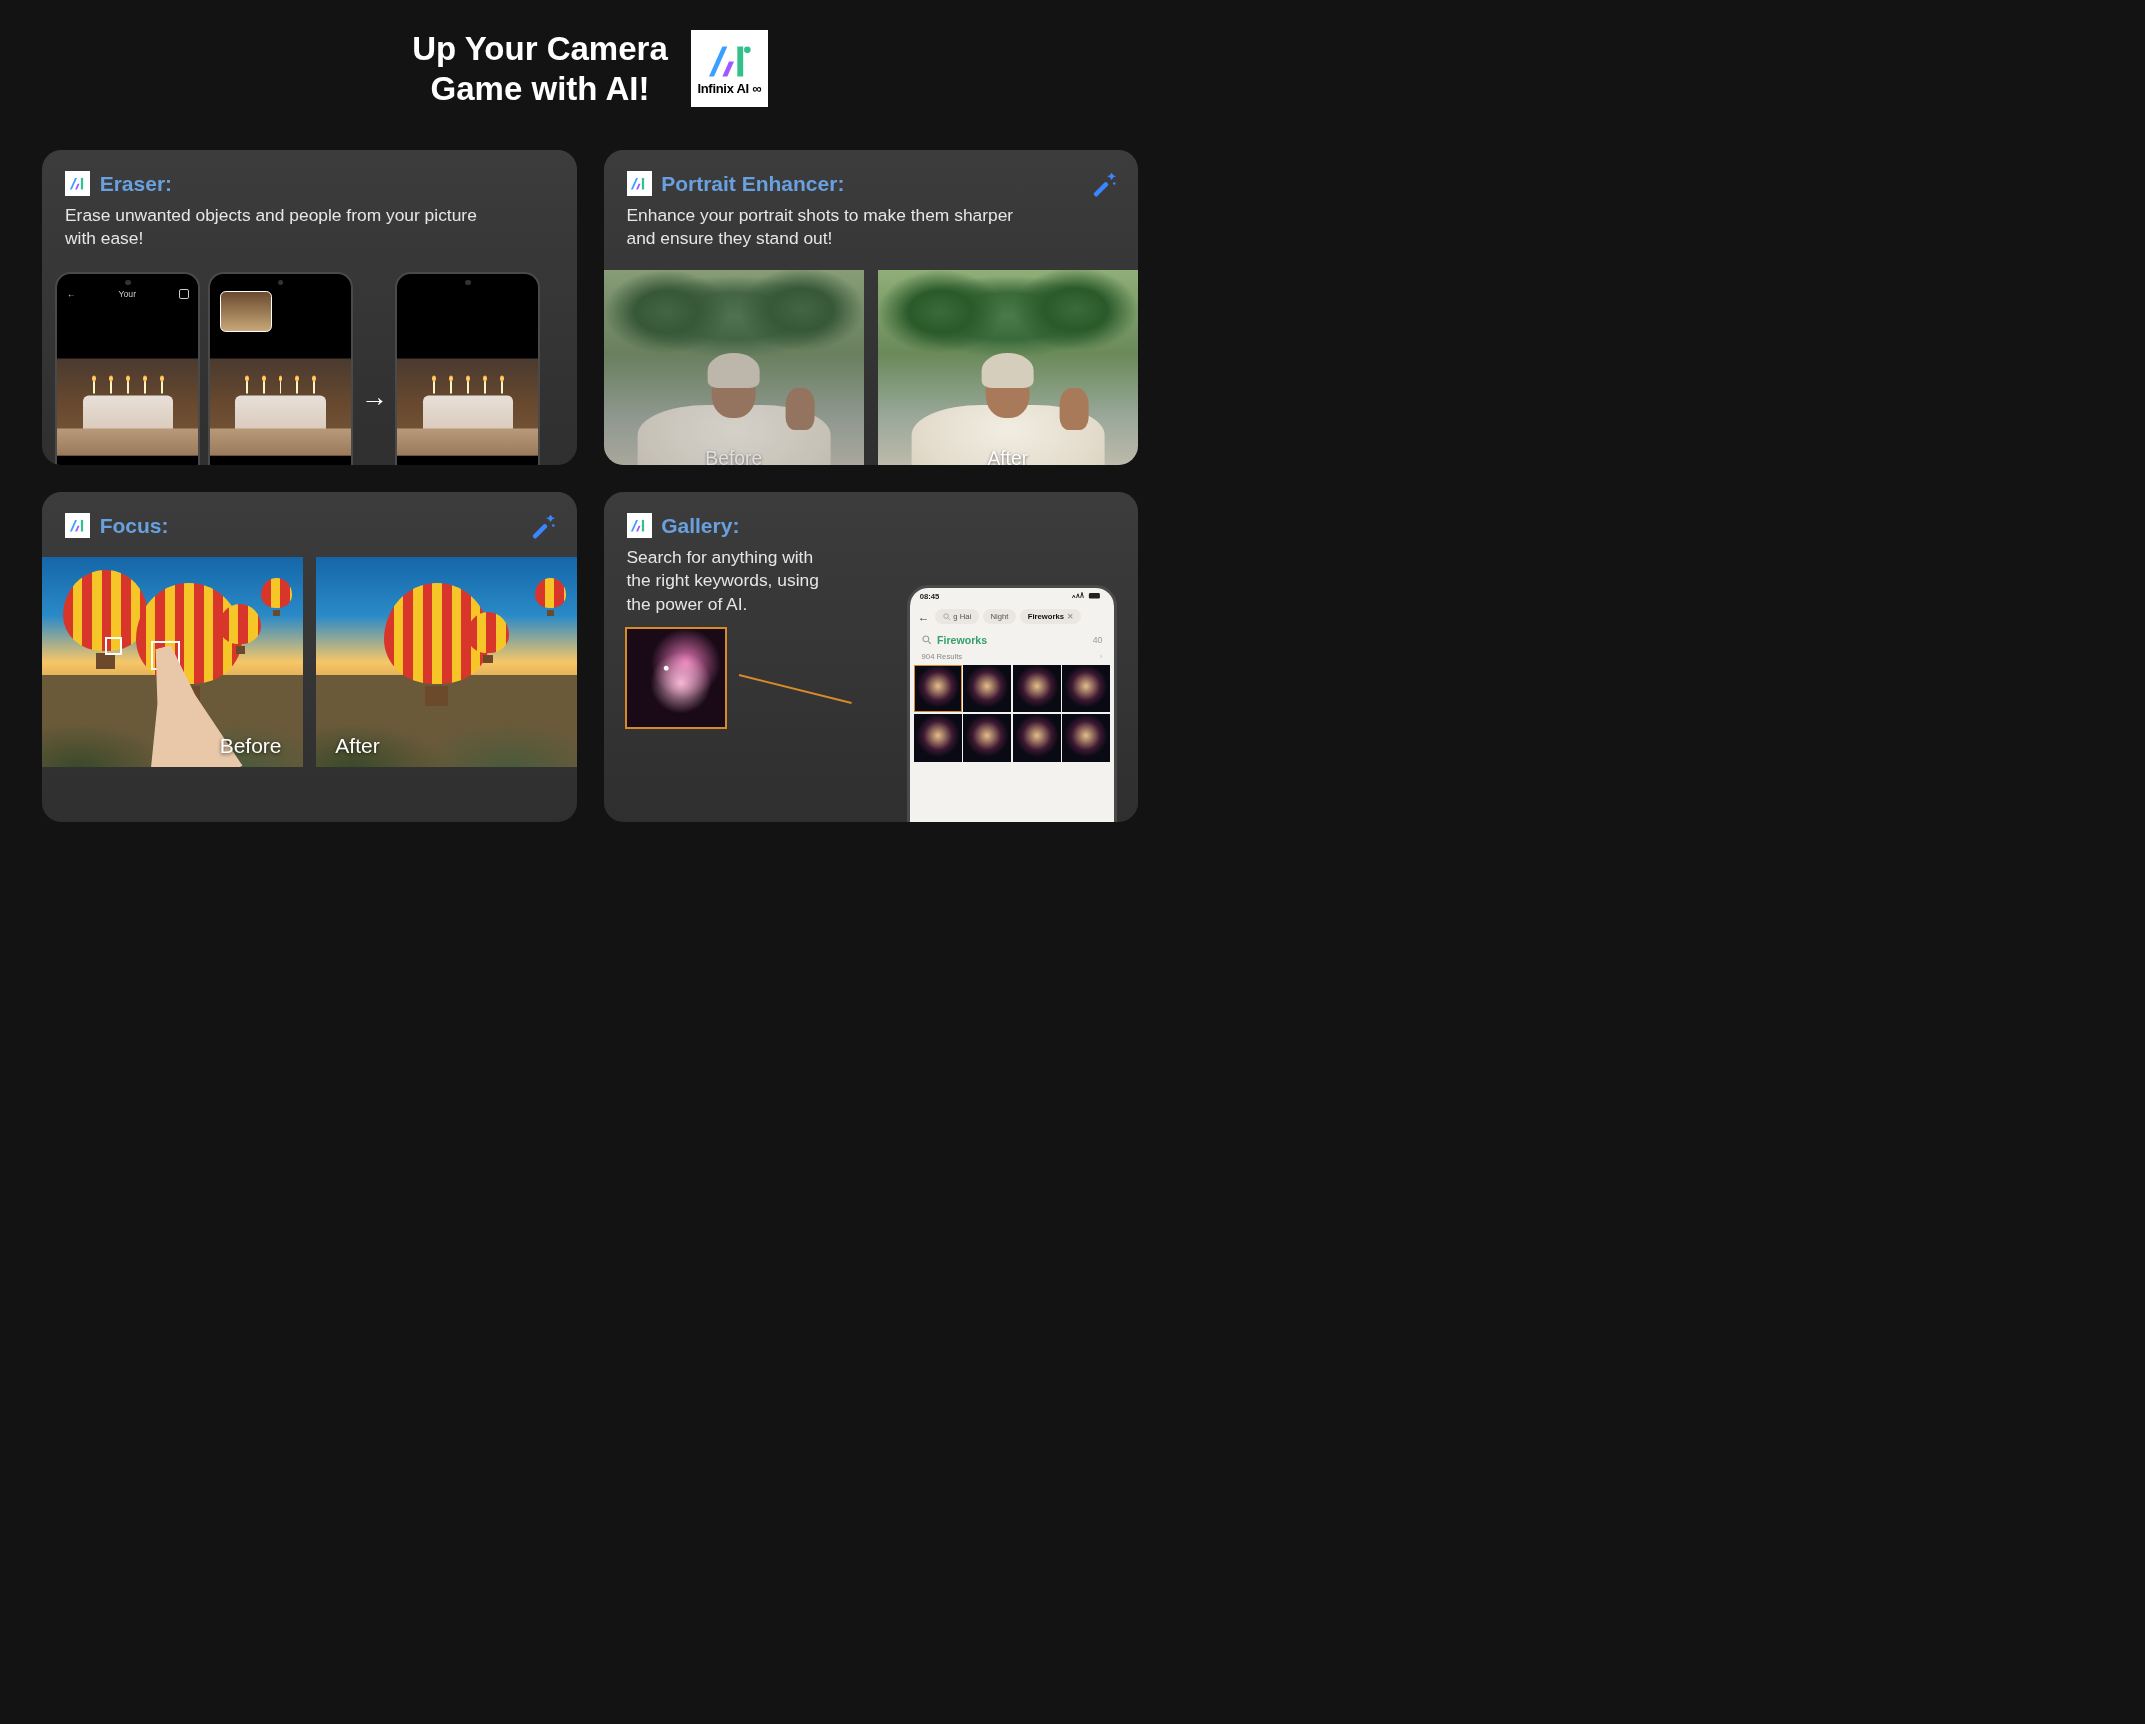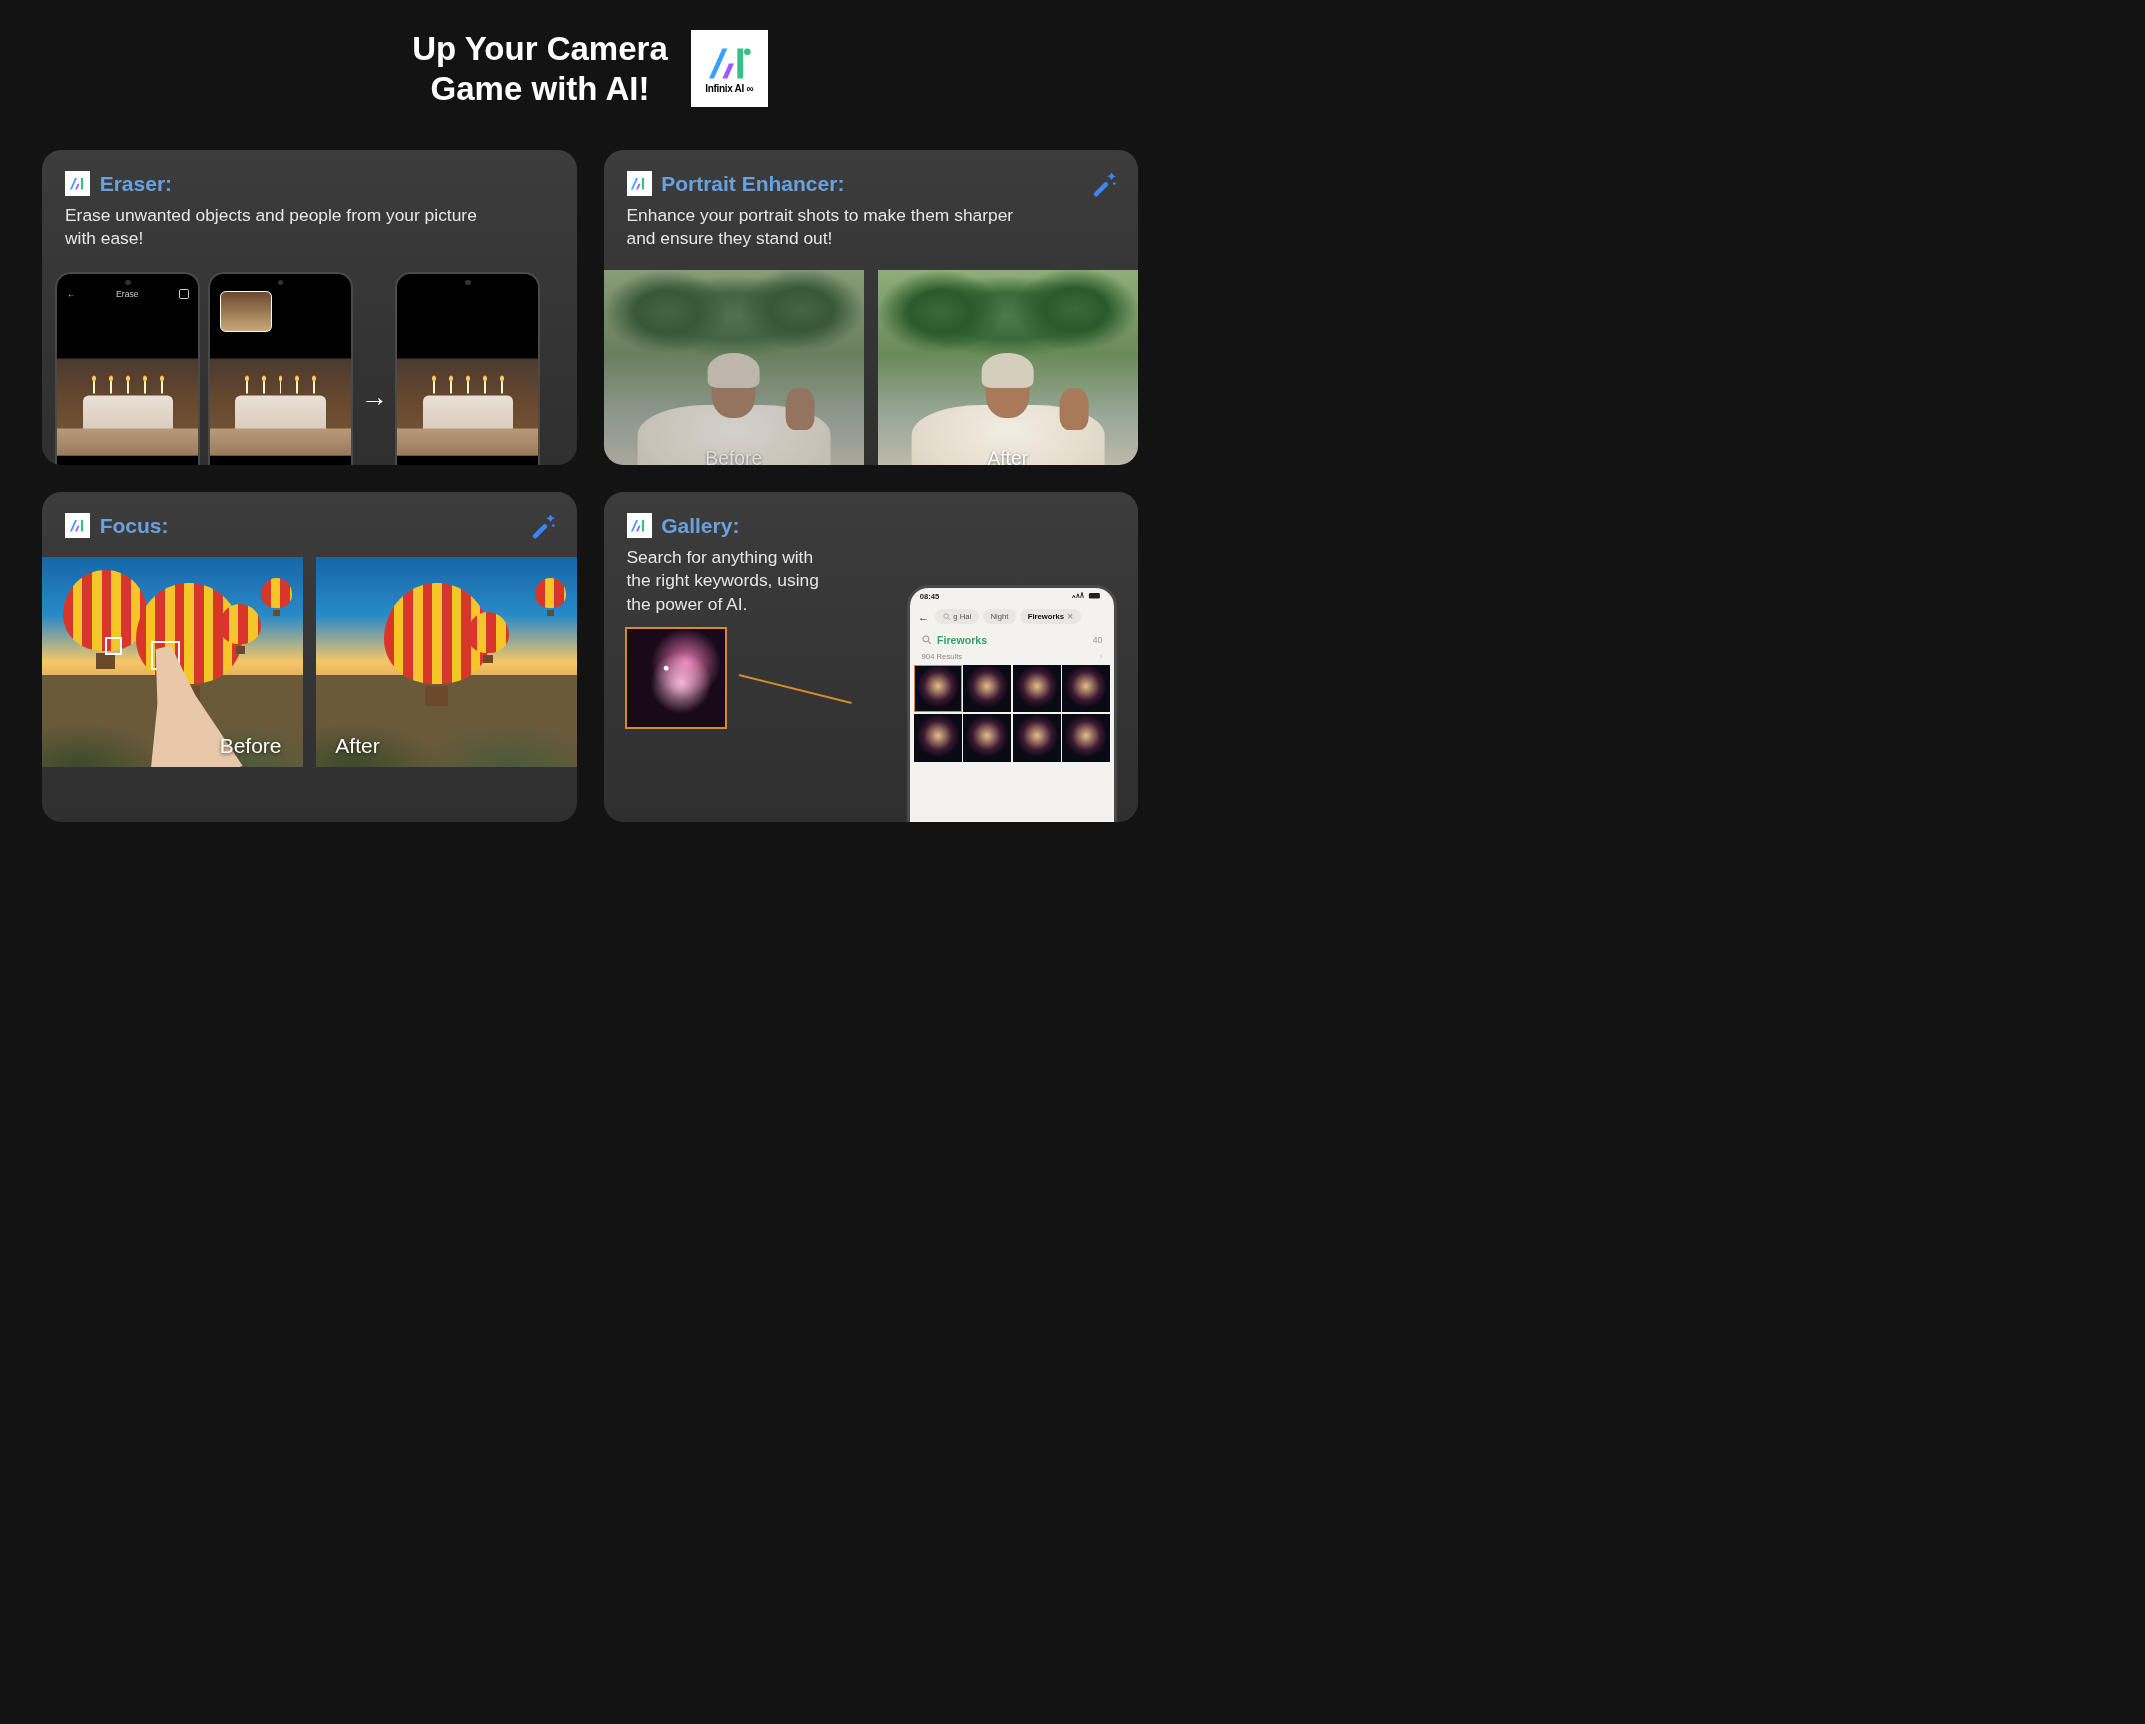--- a/index.html
+++ b/index.html
@@ -28,21 +28,21 @@
     color: #ffffff;
   }
   .ai-badge-lg {
     width: 77px; height: 77px;
     background: #ffffff;
     display: flex; flex-direction: column;
     align-items: center; justify-content: center;
     padding: 5.8px;
   }
   .ai-badge-lg svg { width: 50px; height: 39px; }
-  .ai-badge-lg .sub { font-size: 10px; color:#000; font-weight:600; letter-spacing: -0.3px;}
+  .ai-badge-lg .sub { font-size: 13px; color:#000; font-weight:600; letter-spacing: -0.3px;}
 
   .ai-badge-sm {
     width: 25px; height: 25px;
     background:#fff; display:inline-flex; align-items:center; justify-content:center;
     margin-right:9.7px; flex-shrink:0;
   }
   .ai-badge-sm svg { width:19.3px; height:15.4px; }
 
   
   .grid {
@@ -278,21 +278,21 @@
       <span class="card-title">Eraser:</span>
     </div>
     <div class="card-desc">Erase unwanted objects and people from your picture with ease!</div>
 
     <div class="eraser-row">
 
       <div class="phone">
         <div class="phone-notch"></div>
         <div class="phone-topbar">
           <span>←</span>
-          <span>Erase</span>
+          <span>Your</span>
           <span style="width:9.7px;height:9.7px;border:1px solid #ccc;border-radius:1.9px;"></span>
         </div>
         <div class="cake-img">
           <div class="candle-row">
               <div class="candle"></div>
               <div class="candle"></div>
               <div class="candle"></div>
               <div class="candle"></div>
               <div class="candle"></div>
             </div>

